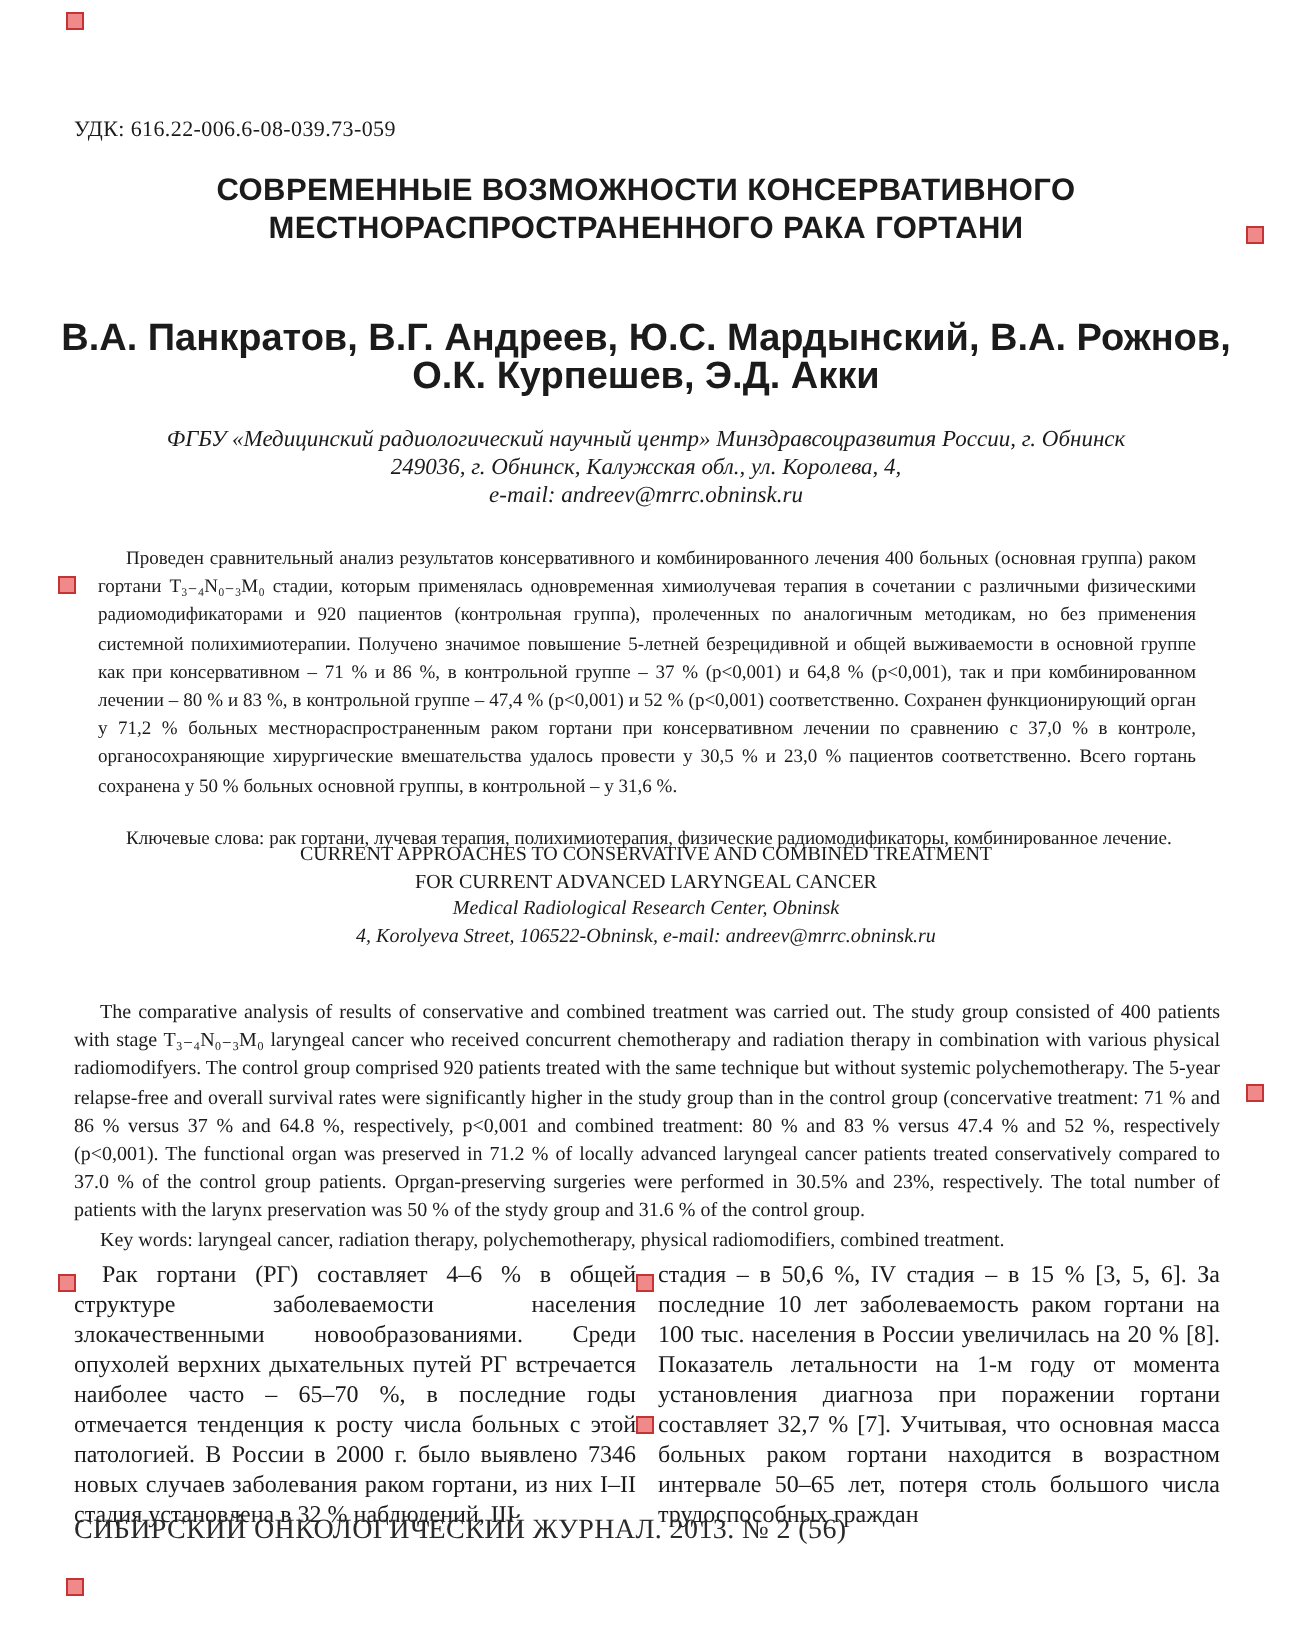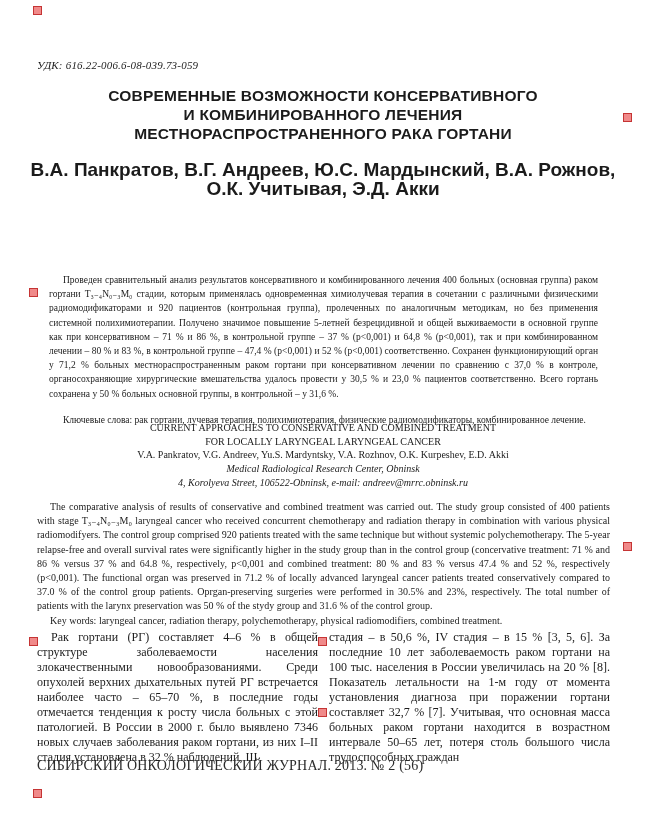--- a/index.html
+++ b/index.html
@@ -6,21 +6,21 @@
   .page{
     position:relative;
     width:646px;height:820px;
     background:#ffffff;
     color:#1b1b1b;
     font-family:"Liberation Serif","DejaVu Serif",serif;
     overflow:hidden;
   }
   .udc{
     position:absolute;left:37px;top:59px;
-    font-size:11px;letter-spacing:0.2px;font-style:italic;
+    font-size:11px;letter-spacing:0.2px;
   }
   .title-block{
     position:absolute;left:30px;right:30px;top:86px;
     text-align:center;
     font-family:"Liberation Sans","DejaVu Sans",sans-serif;
     font-weight:bold;font-size:15.5px;line-height:19px;letter-spacing:0.2px;
   }
   .authors-block{
     position:absolute;left:30px;right:30px;top:161px;
     text-align:center;
@@ -68,39 +68,42 @@
 </style>
 </head>
 <body>
 
 <div class="page">
 
   <div class="udc">УДК: 616.22-006.6-08-039.73-059</div>
 
   <div class="title-block">
     <div>СОВРЕМЕННЫЕ ВОЗМОЖНОСТИ КОНСЕРВАТИВНОГО</div>
-    <div>И КОМБИНИРОВАННОГО ЛЕЧЕНИЯ</div>
     <div>МЕСТНОРАСПРОСТРАНЕННОГО РАКА ГОРТАНИ</div>
   </div>
 
   <div class="authors-block">
     <div>В.А. Панкратов, В.Г. Андреев, Ю.С. Мардынский, В.А. Рожнов,</div>
-    <div>О.К. Учитывая, Э.Д. Акки</div>
+    <div>О.К. Курпешев, Э.Д. Акки</div>
   </div>
 
+  <div class="affiliation-block">
+    <div>ФГБУ «Медицинский радиологический научный центр» Минздравсоцразвития России, г. Обнинск</div>
+    <div>249036, г. Обнинск, Калужская обл., ул. Королева, 4,</div>
+    <div>e-mail: andreev@mrrc.obninsk.ru</div>
+  </div>
 
   <div class="abstract-ru">
     <p>Проведен сравнительный анализ результатов консервативного и комбинированного лечения 400 больных (основная группа) раком гортани T₃₋₄N₀₋₃M₀ стадии, которым применялась одновременная химиолучевая терапия в сочетании с различными физическими радиомодификаторами и 920 пациентов (контрольная группа), пролеченных по аналогичным методикам, но без применения системной полихимиотерапии. Получено значимое повышение 5-летней безрецидивной и общей выживаемости в основной группе как при консервативном – 71 % и 86 %, в контрольной группе – 37 % (p&lt;0,001) и 64,8 % (p&lt;0,001), так и при комбинированном лечении – 80 % и 83 %, в контрольной группе – 47,4 % (p&lt;0,001) и 52 % (p&lt;0,001) соответственно. Сохранен функционирующий орган у 71,2 % больных местнораспространенным раком гортани при консервативном лечении по сравнению с 37,0 % в контроле, органосохраняющие хирургические вмешательства удалось провести у 30,5 % и 23,0 % пациентов соответственно. Всего гортань сохранена у 50 % больных основной группы, в контрольной – у 31,6 %.</p>
     <p>Ключевые слова: рак гортани, лучевая терапия, полихимиотерапия, физические радиомодификаторы, комбинированное лечение.</p>
   </div>
 
   <div class="eng-head">
     <div>CURRENT APPROACHES TO CONSERVATIVE AND COMBINED TREATMENT</div>
-    <div>FOR LOCALLY LARYNGEAL LARYNGEAL CANCER</div>
-    <div>V.A. Pankratov, V.G. Andreev, Yu.S. Mardyntsky, V.A. Rozhnov, O.K. Kurpeshev, E.D. Akki</div>
+    <div>FOR CURRENT ADVANCED LARYNGEAL CANCER</div>
     <div class="it">Medical Radiological Research Center, Obninsk</div>
     <div class="it">4, Korolyeva Street, 106522-Obninsk, e-mail: andreev@mrrc.obninsk.ru</div>
   </div>
 
   <div class="eng-abstract">
     <p>The comparative analysis of results of conservative and combined treatment was carried out. The study group consisted of 400 patients with stage T₃₋₄N₀₋₃M₀ laryngeal cancer who received concurrent chemotherapy and radiation therapy in combination with various physical radiomodifyers. The control group comprised 920 patients treated with the same technique but without systemic polychemotherapy. The 5-year relapse-free and overall survival rates were significantly higher in the study group than in the control group (concervative treatment: 71 % and 86 % versus 37 % and 64.8 %, respectively, p&lt;0,001 and combined treatment: 80 % and 83 % versus 47.4 % and 52 %, respectively (p&lt;0,001). The functional organ was preserved in 71.2 % of locally advanced laryngeal cancer patients treated conservatively compared to 37.0 % of the control group patients. Oprgan-preserving surgeries were performed in 30.5% and 23%, respectively. The total number of patients with the larynx preservation was 50 % of the stydy group and 31.6 % of the control group.</p>
     <p>Key words: laryngeal cancer, radiation therapy, polychemotherapy, physical radiomodifiers, combined treatment.</p>
   </div>
 
   <div class="columns">

